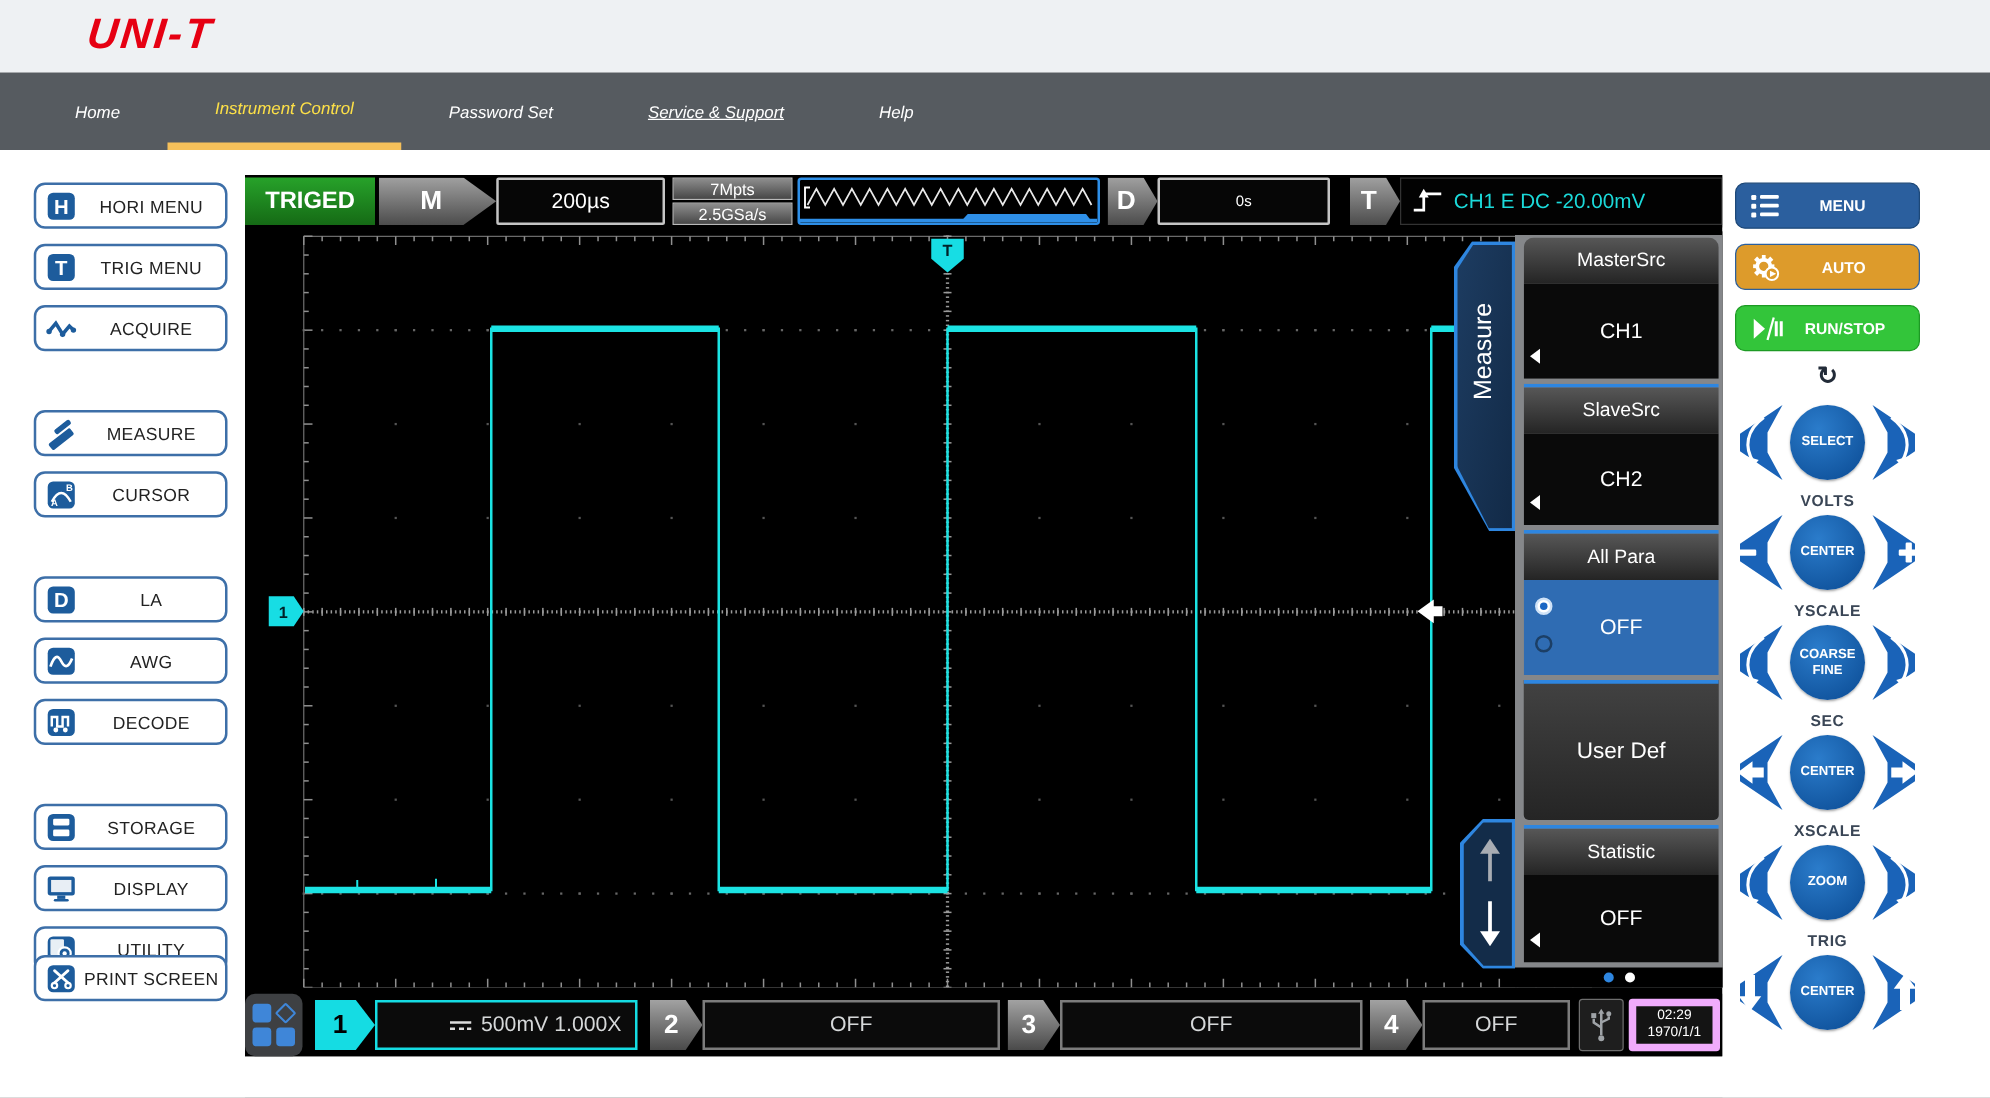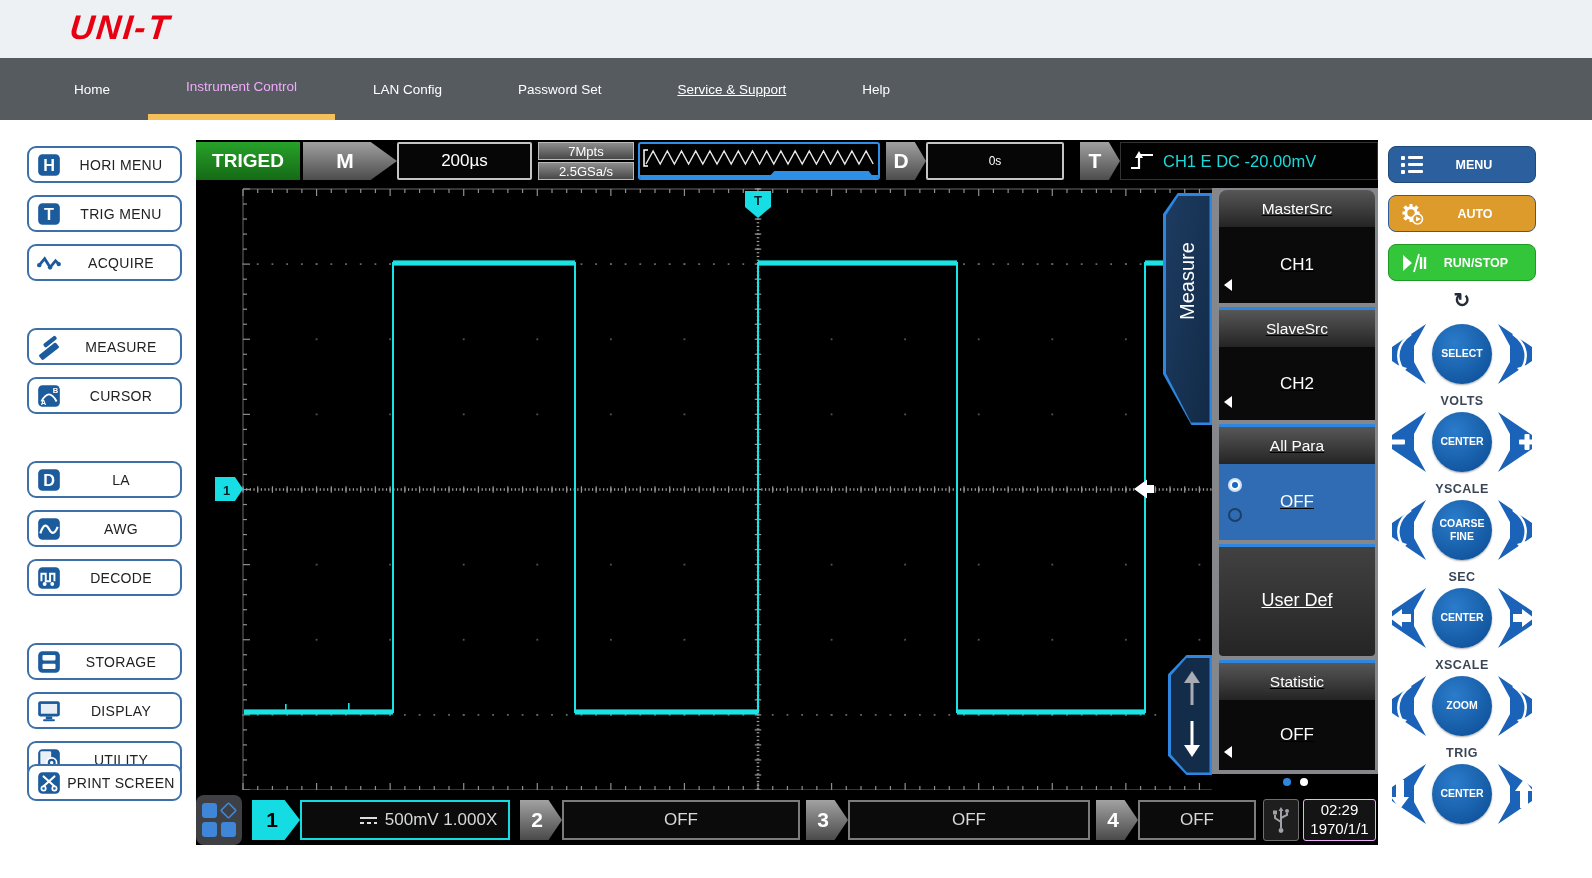--- a/index.html
+++ b/index.html
@@ -5,23 +5,23 @@
   * { margin:0; padding:0; box-sizing:border-box; }
   html,body { width:1592px; height:878px; background:#fff; font-family:"Liberation Sans", sans-serif; overflow:hidden; }
   .abs { position:absolute; }
   #page { position:relative; width:1592px; height:878px; background:#fff; }
 
   
   #header { position:absolute; left:0; top:0; width:1592px; height:58px; background:#eef1f3; }
   #logo { position:absolute; left:70px; top:8px; font-size:34px; font-weight:bold; color:#e60012; letter-spacing:2px; font-style:italic; transform:skewX(-6deg); }
 
   
-  #nav { position:absolute; left:0; top:58px; width:1592px; height:62px; background:#565b60; display:flex; align-items:stretch; padding-left:36px; }
+  #nav { position:absolute; left:0; top:58px; width:1592px; height:62px; background:#565b60; display:flex; align-items:stretch; padding-left:22px;font-style:italic; }
   .nav-item { color:#fff; font-size:13.5px; display:flex; align-items:center; padding:0 38px; cursor:pointer; }
-  .nav-item.active { color:#f0abfc; border-bottom:6px solid #f5c05a; }
+  .nav-item.active { color:#fde047; border-bottom:6px solid #f5c05a; }
   .nav-item.underline { text-decoration:underline; }
 
   
   #sidebar { position:absolute; left:0; top:120px; width:196px; height:758px; background:#fff; }
   .side-btn { position:absolute; left:27px; width:155px; height:37px; background:#fff; border:2px solid #3d6fa8; border-radius:9px; display:flex; align-items:center; padding-left:7px; cursor:pointer; }
   .side-btn .lbl { flex:1; text-align:center; font-size:14px; color:#222; letter-spacing:.3px; }
   .side-btn svg { width:26px; height:26px; flex:0 0 26px; }
 
   
   #scope { position:absolute; left:196px; top:140px; width:1182px; height:705px; background:#000; }
@@ -51,21 +51,21 @@
   #measure-tab .inner { position:absolute; inset:2.5px; background:linear-gradient(100deg,#1d3c61,#122a47); clip-path:polygon(30% 0,100% 0,100% 100%,58% 100%,0 78%,0 9%); }
   #measure-tab .label { position:absolute; inset:0; display:flex; align-items:center; justify-content:center; writing-mode:vertical-rl; transform:rotate(180deg); color:#fff; font-size:20px; padding-top:56px; }
 
   
   #updown-tab { left:972px; top:470px; width:44px; height:120px; z-index:5; }
   #updown-tab .outer { position:absolute; inset:0; background:#2e86e0; clip-path:polygon(42% 0,100% 0,100% 100%,42% 100%,0 84%,0 16%); }
   #updown-tab .inner { position:absolute; inset:2.5px; background:#132c49; clip-path:polygon(42% 0,100% 0,100% 100%,42% 100%,0 84%,0 16%); }
 
   
   #menu-panel { left:1016px; top:3px; width:166px; height:602px; background:#85878a; z-index:4; }
-  .mblock { position:absolute; left:7px; width:156px; overflow:hidden; cursor:pointer;text-decoration:underline; }
+  .mblock { position:absolute; left:7px; width:156px; overflow:hidden; cursor:pointer; }
   .mblock .topline { height:3px; background:#2e86e0; }
   .mblock .mhead { height:37px; background:linear-gradient(#575757,#242424); color:#fff; font-size:15.5px; display:flex; align-items:center; justify-content:center; }
   .mblock .mval { position:relative; background:#0a0a0a; color:#fff; font-size:17px; display:flex; align-items:center; justify-content:center; }
   .mblock .varrow { position:absolute; left:5px; bottom:12px; width:0; height:0; border-top:6px solid transparent; border-bottom:6px solid transparent; border-right:8px solid #fff; }
   #mb1 { top:2px; height:113px; border-radius:8px 8px 0 0; }
   #mb1 .mval { height:76px; }
   #mb2 { top:119px; height:113px; }
   #mb2 .mval { height:73px; }
   #mb3 { top:236px; height:116px; }
   #mb3 .mval { height:76px; background:#2f6cb3; }
@@ -89,21 +89,21 @@
   .ch-pent { clip-path:polygon(0 0,68% 0,100% 50%,68% 100%,0 100%); display:flex; align-items:center; justify-content:center; padding-right:8px; font-weight:bold; font-size:21px; cursor:pointer; }
   .ch-pent.on { background:#15dce3; color:#000; }
   .ch-pent.off { background:linear-gradient(#a2a2a2,#4a4a4a); color:#fff; }
   .ch-box { background:#0b0b0b; display:flex; align-items:center; justify-content:center; gap:8px; color:#d6d8d9; font-size:17px; cursor:pointer; }
   .ch-box.on { border:2px solid #15dce3;padding-left:47px; }
   .ch-box.off { border:2px solid #7c7c7c; }
   .dc-icon { width:17px; display:flex; flex-direction:column; gap:3px; }
   .dc-icon .solid { height:2px; background:#ddd; }
   .dc-icon .dash { height:2px; background:repeating-linear-gradient(90deg,#ddd 0 4px,transparent 4px 7px); }
   #usb-box { left:1067px; width:36px; height:42px; top:4px; background:#1e1e1e; border:1px solid #6e6e6e; border-radius:3px; display:flex; align-items:center; justify-content:center; }
-  #time-box { left:1107px; width:73px; height:42px; top:4px; background:#141414; border:1px solid #f0abfc; border-radius:3px; color:#fff; font-size:15px; display:flex; flex-direction:column; align-items:center; justify-content:center; line-height:1.25; }
+  #time-box { left:1107px; width:73px; height:42px; top:4px; background:#141414; border:6px solid #f0abfc; border-radius:3px; color:#fff; font-size:11px; display:flex; flex-direction:column; align-items:center; justify-content:center; line-height:1.25; }
 
   
   #controls { position:absolute; left:1378px; top:120px; width:214px; height:758px; background:#fff; }
   .ctl-btn { position:absolute; left:10px; width:148px; height:37px; border-radius:8px; display:flex; align-items:center; padding:0 10px 0 12px; cursor:pointer; color:#fff; font-weight:bold; font-size:12.5px; }
   .ctl-btn .txt { flex:1; text-align:center; }
   #btn-menu { top:26px; background:#2b5f9e; border:1px solid #1d4878; }
   #btn-auto { top:75px; background:#dd9b2b; border:1px solid #2b5f9e; }
   #btn-run  { top:124px; background:#33c53a; border:1px solid #1d9a24; }
   .mlist { display:flex; flex-direction:column; gap:3px; }
   .mlist .row { display:flex; align-items:center; gap:3px; }
@@ -121,21 +121,20 @@
 
 <div id="page">
 
   <div id="header">
     <div id="logo">UNI-T</div>
   </div>
 
   <div id="nav">
     <div class="nav-item">Home</div>
     <div class="nav-item active">Instrument Control</div>
-    <div class="nav-item">LAN Config</div>
     <div class="nav-item">Password Set</div>
     <div class="nav-item underline">Service &amp; Support</div>
     <div class="nav-item">Help</div>
   </div>
 
   <div id="sidebar">
     <div class="side-btn" style="top:26px">
       <svg viewBox="0 0 24 24">
           <rect x="2" y="2" width="20" height="20" rx="4" fill="#1d5c9c"></rect>
           <text x="12" y="17.5" font-size="15" font-weight="bold" fill="#fff" text-anchor="middle" font-family="Liberation Sans">H</text>

